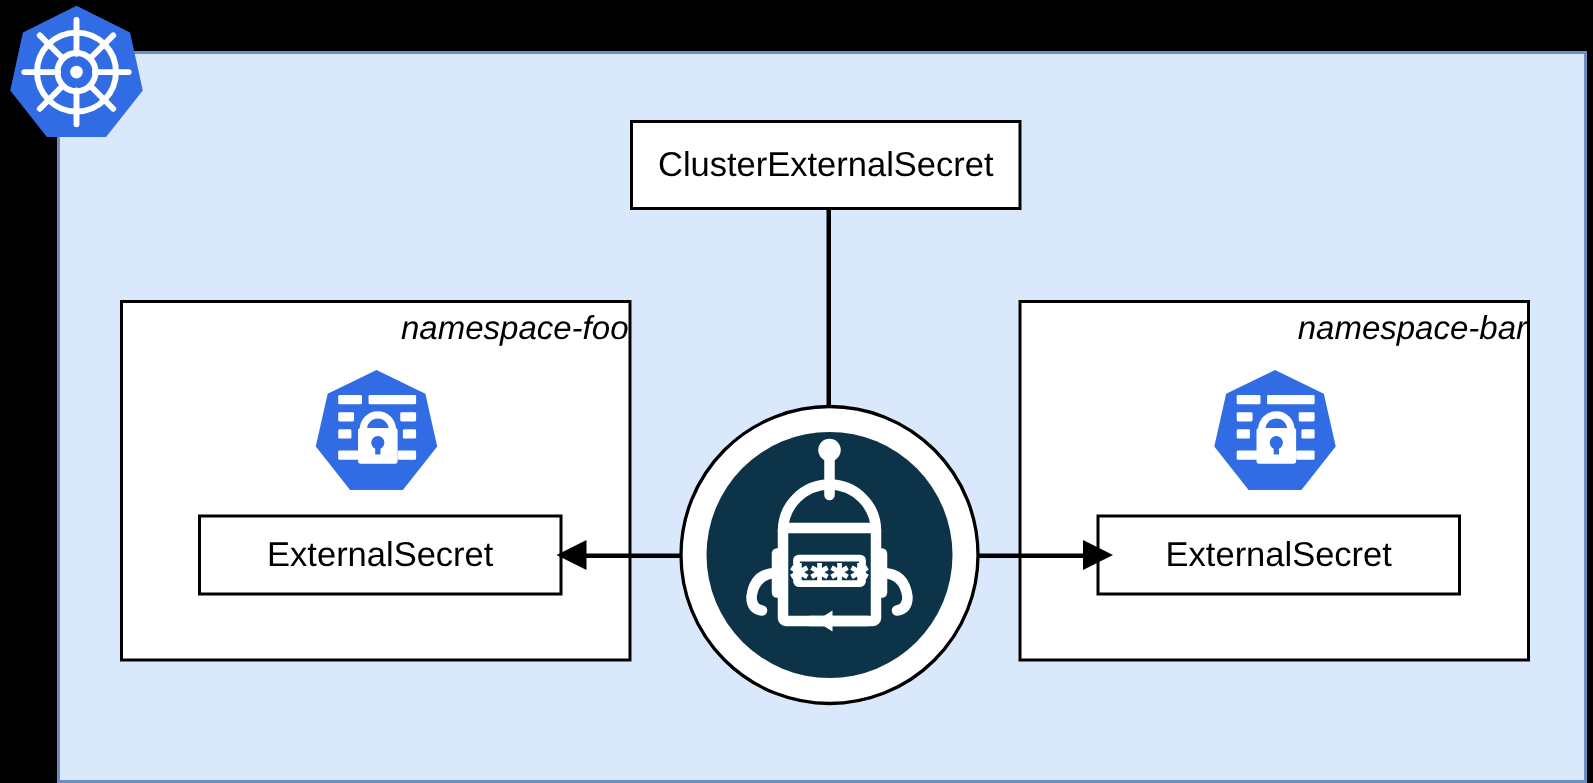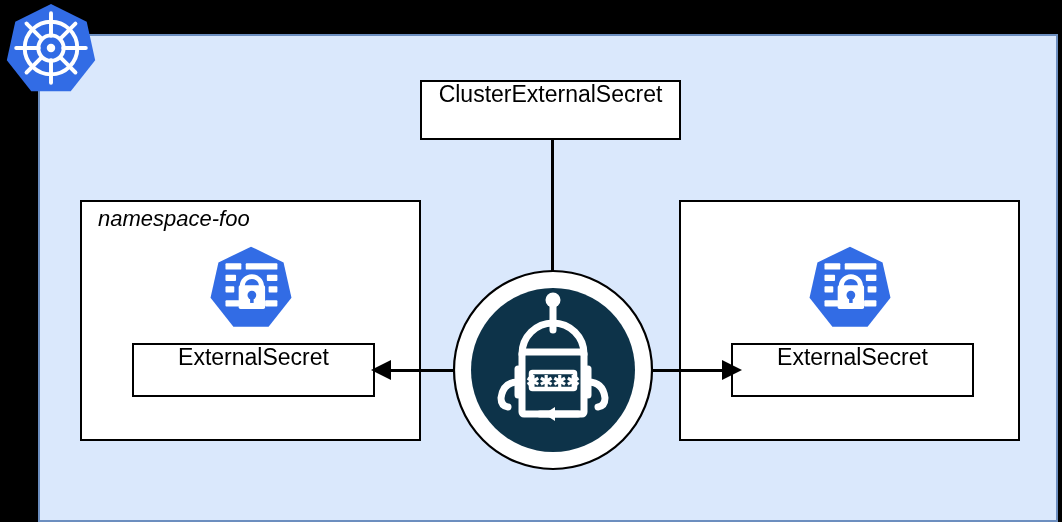--- a/index.html
+++ b/index.html
@@ -42,20 +42,21 @@
     height: 94px;
   }
 
   
   .plain-box {
     position: absolute;
     background: #ffffff;
     border: 2px solid #000000;
     box-sizing: border-box;
     display: flex;
+    align-items: center;
     justify-content: center;
   }
   .plain-box .box-label {
     font-size: 23px;
     color: #000000;
     line-height: 1.1;
     white-space: nowrap;
   }
 
   #ces-box {
@@ -76,21 +77,21 @@
     height: 241px;
   }
   #ns-foo { left: 80px; }
   #ns-bar { left: 679px; }
 
   .ns-title {
     position: absolute;
     top: 4px;
     left: 16px;
     right: 0;
-    text-align: left;
+    text-align: right;
     font-style: italic;
     font-size: 22px;
     color: #000000;
   }
 
   .ns-icon {
     position: absolute;
     top: 42px;
     left: 50%;
     margin-left: -44px;
@@ -212,20 +213,21 @@
         <circle cx="51" cy="58" r="5" fill="#326ce5"></circle>
         <rect x="49" y="58" width="4" height="9" fill="#326ce5"></rect>
       </svg>
     </div>
     <div class="plain-box es-box">
       <span class="box-label">ExternalSecret</span>
     </div>
   </div>
 
   <div class="ns-box" id="ns-bar">
+    <div class="ns-title">namespace-bar</div>
     <div class="ns-icon">
       <svg viewBox="0 0 100 100" width="88" height="88" aria-hidden="true">
         <polygon points="50,3 87,21 96,61 70,94 30,94 4,61 13,21" fill="#326ce5"></polygon>
         <g fill="#ffffff">
           <rect x="21" y="22" width="18" height="7" rx="1"></rect>
           <rect x="44" y="22" width="36" height="7" rx="1"></rect>
           <rect x="21" y="35" width="12" height="7" rx="1"></rect>
           <rect x="68" y="35" width="12" height="7" rx="1"></rect>
           <rect x="21" y="48" width="10" height="7" rx="1"></rect>
           <rect x="70" y="48" width="10" height="7" rx="1"></rect>

